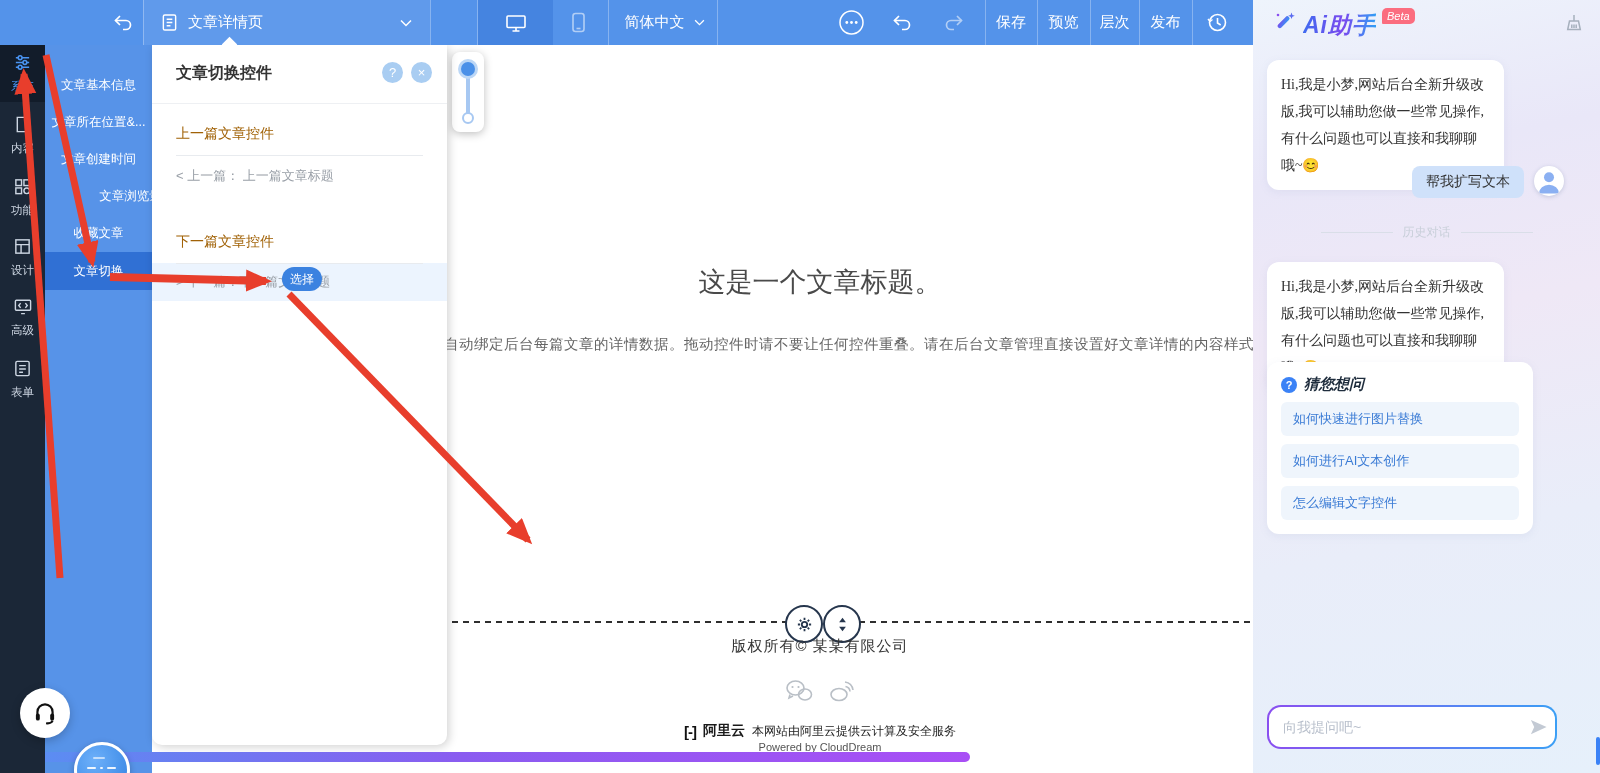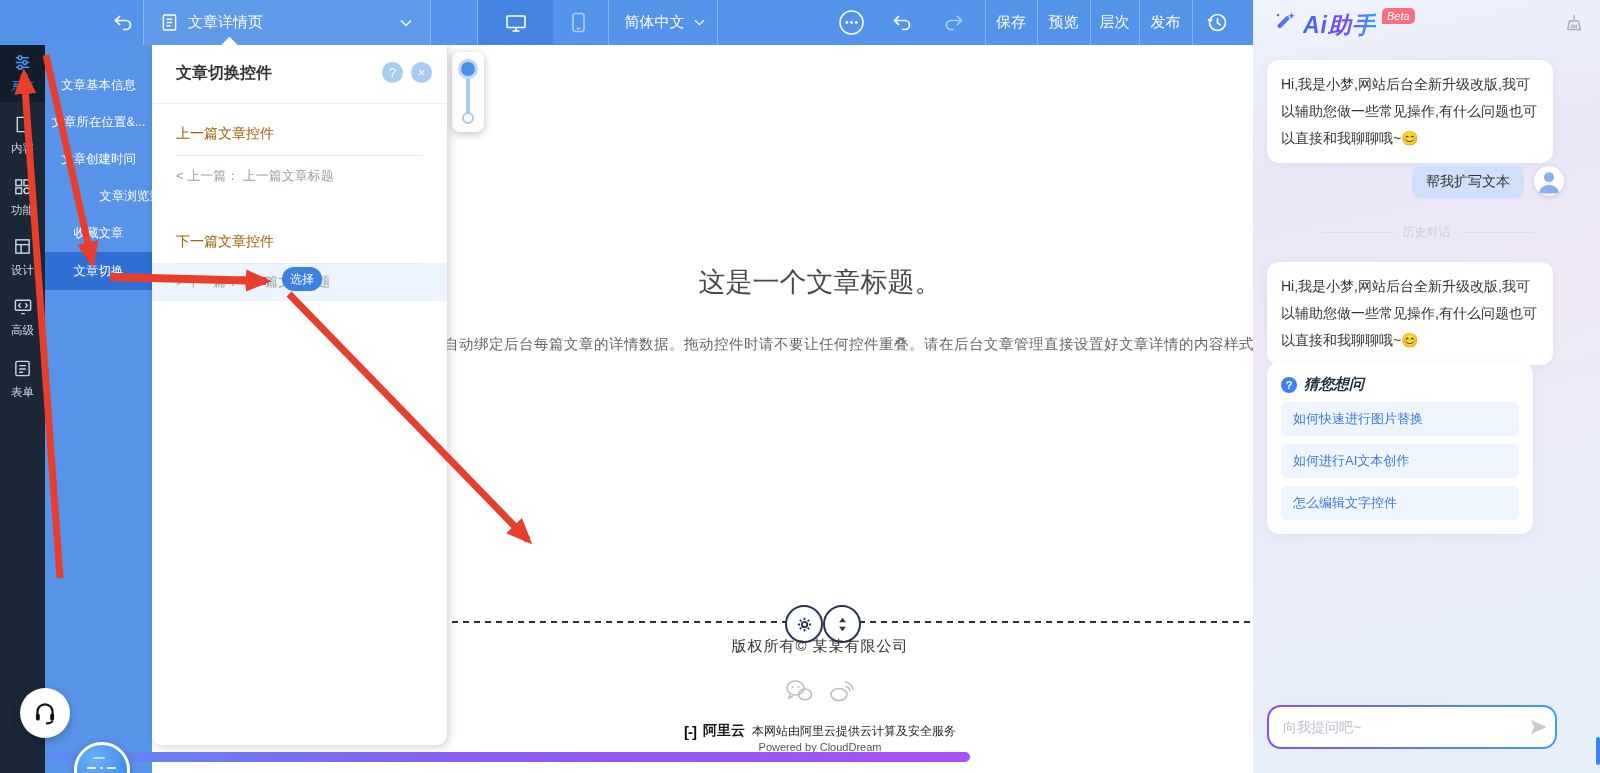--- a/index.html
+++ b/index.html
@@ -95,22 +95,22 @@
   
   .aipanel{left:1253px;top:0;width:347px;height:773px;z-index:9;
     background:linear-gradient(168deg,#eef4fc 0%,#e9e7f8 22%,#efe8f6 42%,#e9edf9 68%,#e6f0fb 100%);}
   .ailogo{position:absolute;left:20px;top:10px;display:flex;align-items:flex-start;gap:6px;}
   .ailogo .atext{font-size:23px;font-weight:bold;font-style:italic;letter-spacing:1px;
     background:linear-gradient(92deg,#3f6bf0 0%,#7a49ee 55%,#2fa0f5 100%);
     -webkit-background-clip:text;background-clip:text;color:transparent;}
   .betabadge{margin-top:-2px;background:#fb6d7f;color:#fff;font-size:11px;font-style:italic;
              padding:2px 5px;border-radius:5px 5px 5px 1px;}
   .clearico{position:absolute;right:16px;top:13px;cursor:pointer;}
-  .bubble{position:absolute;left:14px;width:286px;box-sizing:border-box;background:#fff;border-radius:12px;
-          padding:11px 14px;font-size:14px;line-height:1.93;color:#333;box-shadow:0 2px 8px rgba(120,140,180,.10);}
+  .bubble{position:absolute;left:14px;width:237px;box-sizing:border-box;background:#fff;border-radius:12px;
+          padding:11px 14px;font-size:14px;line-height:1.93;color:#333;box-shadow:0 2px 8px rgba(120,140,180,.10);font-family:Liberation Serif, serif;}
   .userrow{position:absolute;left:0;top:166px;width:347px;display:flex;justify-content:flex-end;align-items:flex-start;gap:10px;padding-right:36px;box-sizing:border-box;}
   .userbubble{background:#cfe1fa;border-radius:8px;padding:7px 14px;font-size:14px;color:#333;}
   .avatar{width:30px;height:30px;border-radius:50%;background:#fff;overflow:hidden;flex:0 0 auto;
           box-shadow:0 1px 4px rgba(100,120,160,.3);}
   .hdivider{position:absolute;left:0;top:224px;width:347px;display:flex;align-items:center;justify-content:center;gap:10px;
             color:#c8cfd9;font-size:12px;}
   .hdivider .hline{width:72px;height:1px;background:#d9dee8;}
   .suggest{position:absolute;left:14px;top:362px;width:266px;box-sizing:border-box;background:#fff;border-radius:12px;
            padding:13px 14px 14px;box-shadow:0 2px 8px rgba(120,140,180,.10);}
   .sgtitle{display:flex;align-items:center;gap:7px;font-size:15px;font-weight:bold;font-style:italic;color:#1f2d3d;}

